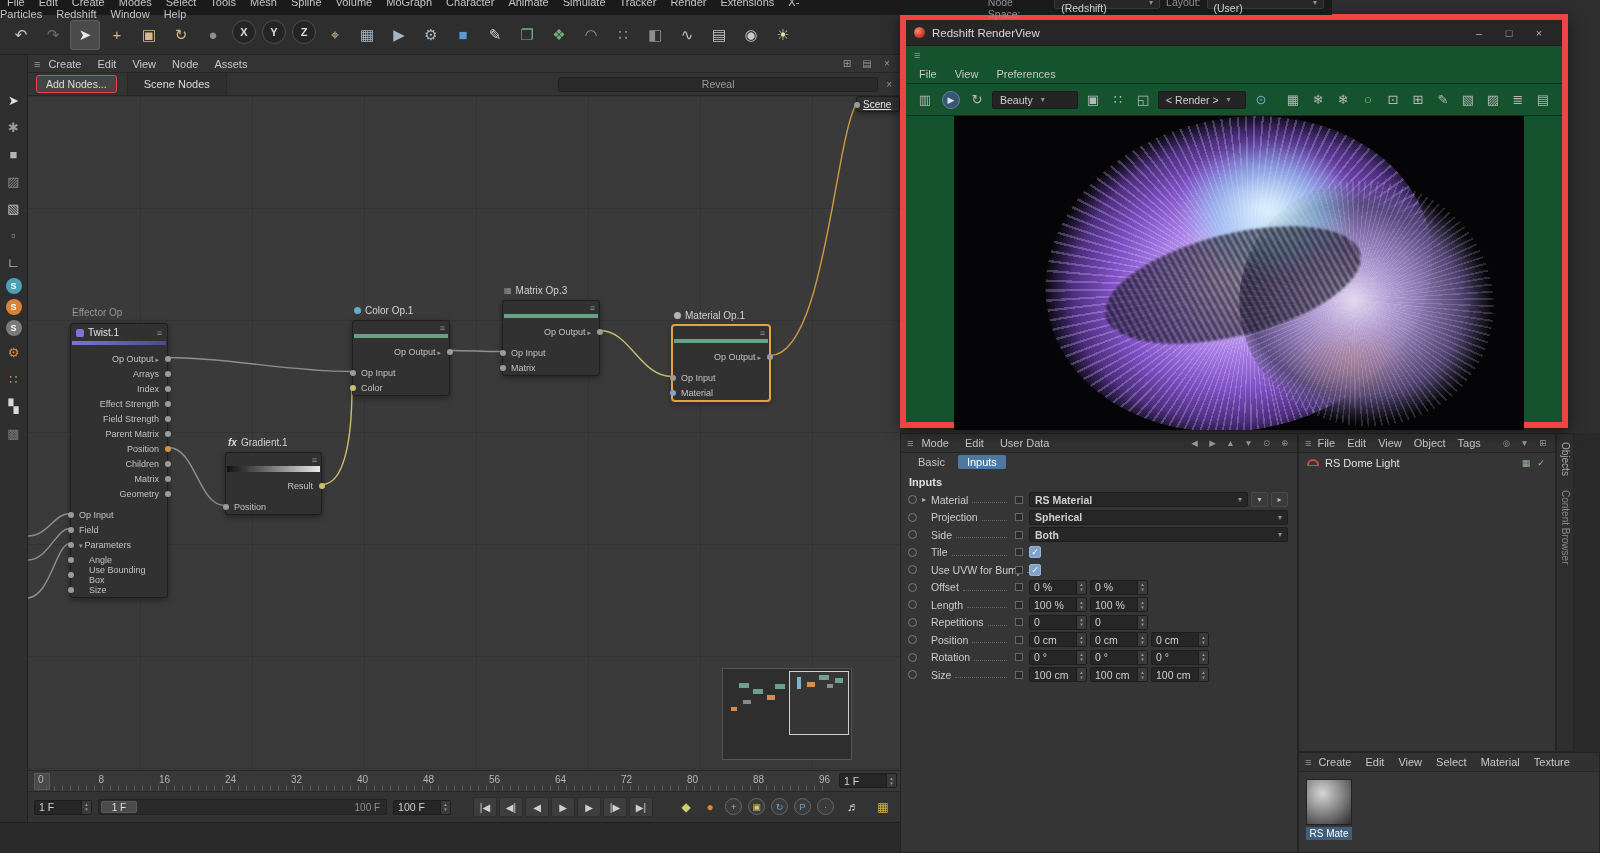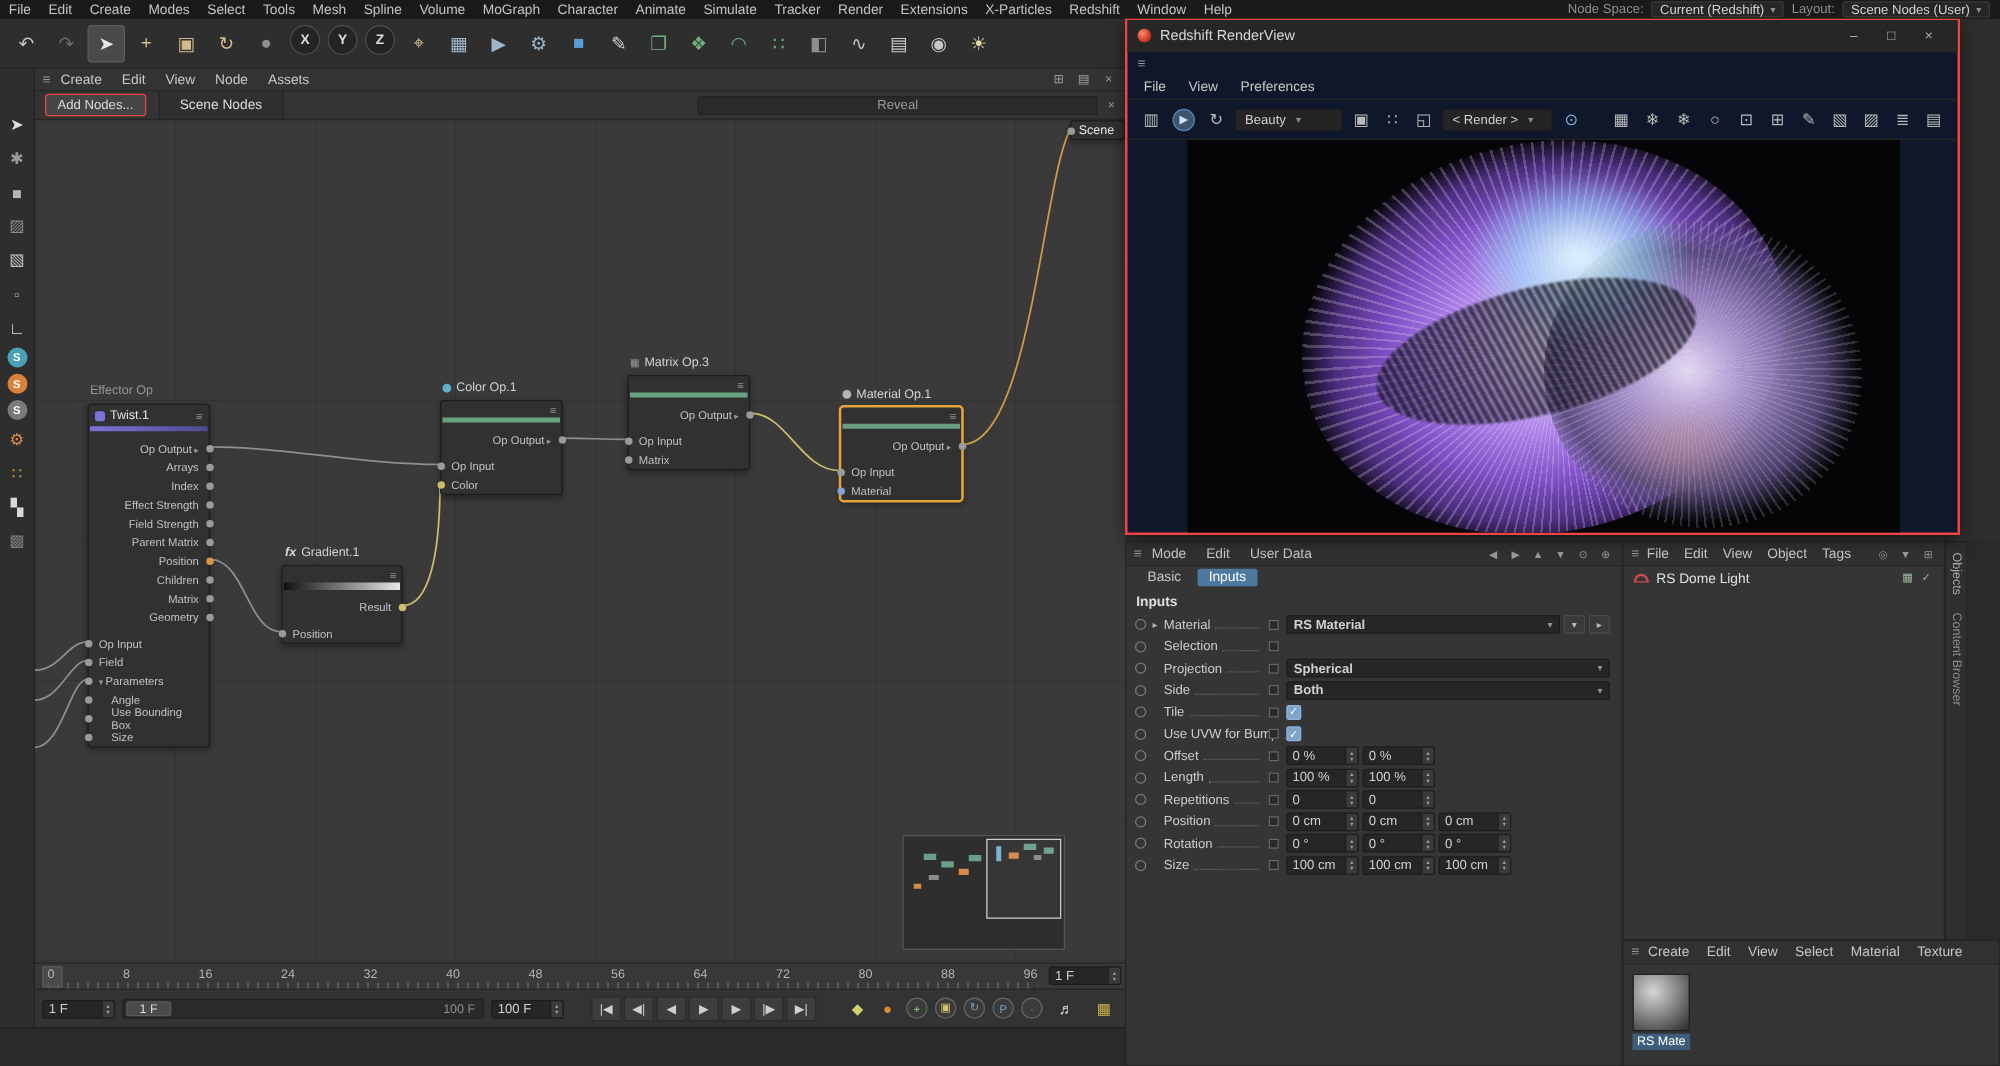--- a/index.html
+++ b/index.html
@@ -1,20 +1,20 @@
 <!DOCTYPE html>
 <html><head>
 <meta charset="utf-8">
 <style>
 *{margin:0;padding:0;box-sizing:border-box;font-family:"Liberation Sans","DejaVu Sans",sans-serif;}
 html,body{background:#1c1c1c;}
 #app{position:relative;width:1600px;height:853px;background:#2e2e2e;overflow:hidden;font-size:11px;color:#c8c8c8;}
 
 
-#menubar{position:absolute;left:0;top:0;width:1600px;height:15px;background:#1a1a1a;display:flex;align-items:center;z-index:30;}
+#menubar{position:absolute;left:0;top:0;width:1332px;height:15px;background:#1a1a1a;display:flex;align-items:center;z-index:30;}
 #menubar .mitem{padding:0 7px;color:#c4c4c4;font-size:11px;cursor:default;}
 #menubar .right{margin-left:auto;display:flex;gap:6px;padding-right:8px;}
 .mb-label{color:#8f8f8f;font-size:10.5px;}
 .mb-dd{display:flex;align-items:center;gap:5px;background:#262626;border:1px solid #383838;border-radius:2px;padding:0 6px;height:13px;font-size:10.5px;color:#d2d2d2;}
 .mb-dd .arr{color:#8f8f8f;font-size:8px;}
 
 
 #main-toolbar{position:absolute;left:0;top:15px;width:900px;height:40px;background:#2e2e2e;border-bottom:1px solid #232323;display:flex;align-items:center;padding-left:6px;gap:2px;}
 .tbtn{width:30px;height:30px;display:flex;align-items:center;justify-content:center;font-size:15px;border-radius:3px;color:#bdbdbd;}
 .tbtn.active{background:#4a4a4a;border:1px solid #5d5d5d;}
@@ -72,21 +72,21 @@
 .gnode .ports.out .port:first-child .plabel::after{content:" ▸";font-size:7px;color:#999;}
 .node-gradient .ports.out .port:first-child .plabel::after{content:"";}
 .node-twist .ports.out .port:nth-child(7) .dot{background:#d8933f;}
 .node-gradient .ports.out .port:nth-child(1) .dot{background:#cdbf6a;}
 .node-color .ports.in .port:nth-child(2) .dot{background:#cdbf6a;}
 .node-material .ports.in .port:nth-child(2) .dot{background:#7fa3c9;}
 .node-twist .ports.in .port:nth-child(3) .plabel::before{content:"▾ ";font-size:7px;color:#999;}
 .node-twist .ports.in .port:nth-child(4),
 .node-twist .ports.in .port:nth-child(5),
 .node-twist .ports.in .port:nth-child(6){padding-left:18px;}
-.gnode.scene{display:flex;align-items:center;gap:4px;padding:0 6px;font-size:10px;color:#e8e8e8;height:16px;}
+.gnode.scene{display:flex;align-items:center;gap:4px;padding:0 6px;font-size:10px;color:#e8e8e8;height:16px;text-decoration:underline;}
 .scene-dot{position:absolute;left:-3px;top:5px;width:6px;height:6px;border-radius:50%;background:#9a9a9a;}
 
 
 #minimap{position:absolute;left:694px;top:572px;width:130px;height:92px;background:rgba(44,44,44,0.88);border:1px solid #555;}
 #minimap .mmrect{position:absolute;}
 #minimap .viewport{position:absolute;border:1px solid #cfcfcf;background:rgba(255,255,255,0.04);}
 
 
 #ruler{position:absolute;left:28px;top:770px;width:872px;height:21px;background:#383838;border-top:1px solid #262626;}
 #ruler .marker{position:absolute;left:6px;top:2px;width:16px;height:17px;background:#4a4a4a;border:1px solid #5a5a5a;}
@@ -110,21 +110,21 @@
 .sarr{width:10px;display:flex;flex-direction:column;align-items:center;justify-content:center;background:#3a3a3a;border-left:1px solid #1d1d1d;color:#999;}
 .sarr::before{content:"▲";font-size:4.5px;line-height:5px;}
 .sarr::after{content:"▼";font-size:4.5px;line-height:5px;}
 .dd{height:15px;background:#262626;border:1px solid #1d1d1d;border-radius:2px;display:flex;align-items:center;padding:0 5px;font-size:10.5px;color:#d0d0d0;font-weight:bold;}
 .dd .arr{margin-left:auto;color:#8f8f8f;font-size:8px;padding-left:6px;}
 .dd.full{width:259px;}
 .dd.field{width:219px;}
 .mini-btn{width:17px;height:15px;background:#3a3a3a;border:1px solid #4a4a4a;border-radius:2px;display:flex;align-items:center;justify-content:center;font-size:8px;color:#bbb;}
 
 
-#renderview{position:absolute;left:900px;top:14px;width:668px;height:414px;background:#0f172a;border:2px solid #ef4444;box-shadow:0 4px 14px rgba(0,0,0,.5);z-index:20;}
+#renderview{position:absolute;left:900px;top:14px;width:668px;height:414px;background:#14532d;border:6px solid #ef4444;box-shadow:0 4px 14px rgba(0,0,0,.5);z-index:20;}
 .rv-titlebar{height:26px;background:#262626;display:flex;align-items:center;padding:0 8px;gap:7px;border-bottom:1px solid #1c1c1c;}
 .rv-logo{width:11px;height:11px;border-radius:50%;background:radial-gradient(circle at 35% 35%,#ff8a6a,#c03020 70%);}
 .rv-title{font-size:11.5px;color:#d8d8d8;}
 .rv-winbtns{margin-left:auto;display:flex;}
 .rv-winbtns span{width:30px;text-align:center;color:#b0b0b0;font-size:11px;}
 .rv-subrow{height:18px;display:flex;align-items:center;padding:0 8px;color:#9a9a9a;}
 .rv-menurow{height:20px;display:flex;align-items:center;padding:0 4px;border-bottom:1px solid #242424;}
 .rv-menurow .mitem{padding:0 9px;color:#c8c8c8;}
 .rv-toolbar{height:32px;display:flex;align-items:center;padding:0 8px;gap:4px;border-bottom:1px solid #242424;}
 .rvbtn{width:22px;height:22px;display:flex;align-items:center;justify-content:center;font-size:13px;color:#b8b8b8;}
@@ -679,30 +679,20 @@
       <div class="acontrols">
         <div class="dd field">
             <span>RS Material</span>
             <span class="arr">▾</span>
           </div>
         <span class="mini-btn">▾</span>
         <span class="mini-btn">▸</span>
       </div>
     </div>
 
-    <div class="arow">
-      <span class="attr-dot"></span>
-        <span class="exp"></span>
-      <div class="label-zone">
-          <span class="alabel">Selection</span>
-          <span class="ldr"></span>
-        </div>
-      <span class="enable"></span>
-      <div class="acontrols"></div>
-    </div>
 
     <div class="arow">
       <span class="attr-dot"></span>
         <span class="exp"></span>
       <div class="label-zone">
           <span class="alabel">Projection</span>
           <span class="ldr"></span>
         </div>
       <span class="enable"></span>
       <div class="acontrols">

